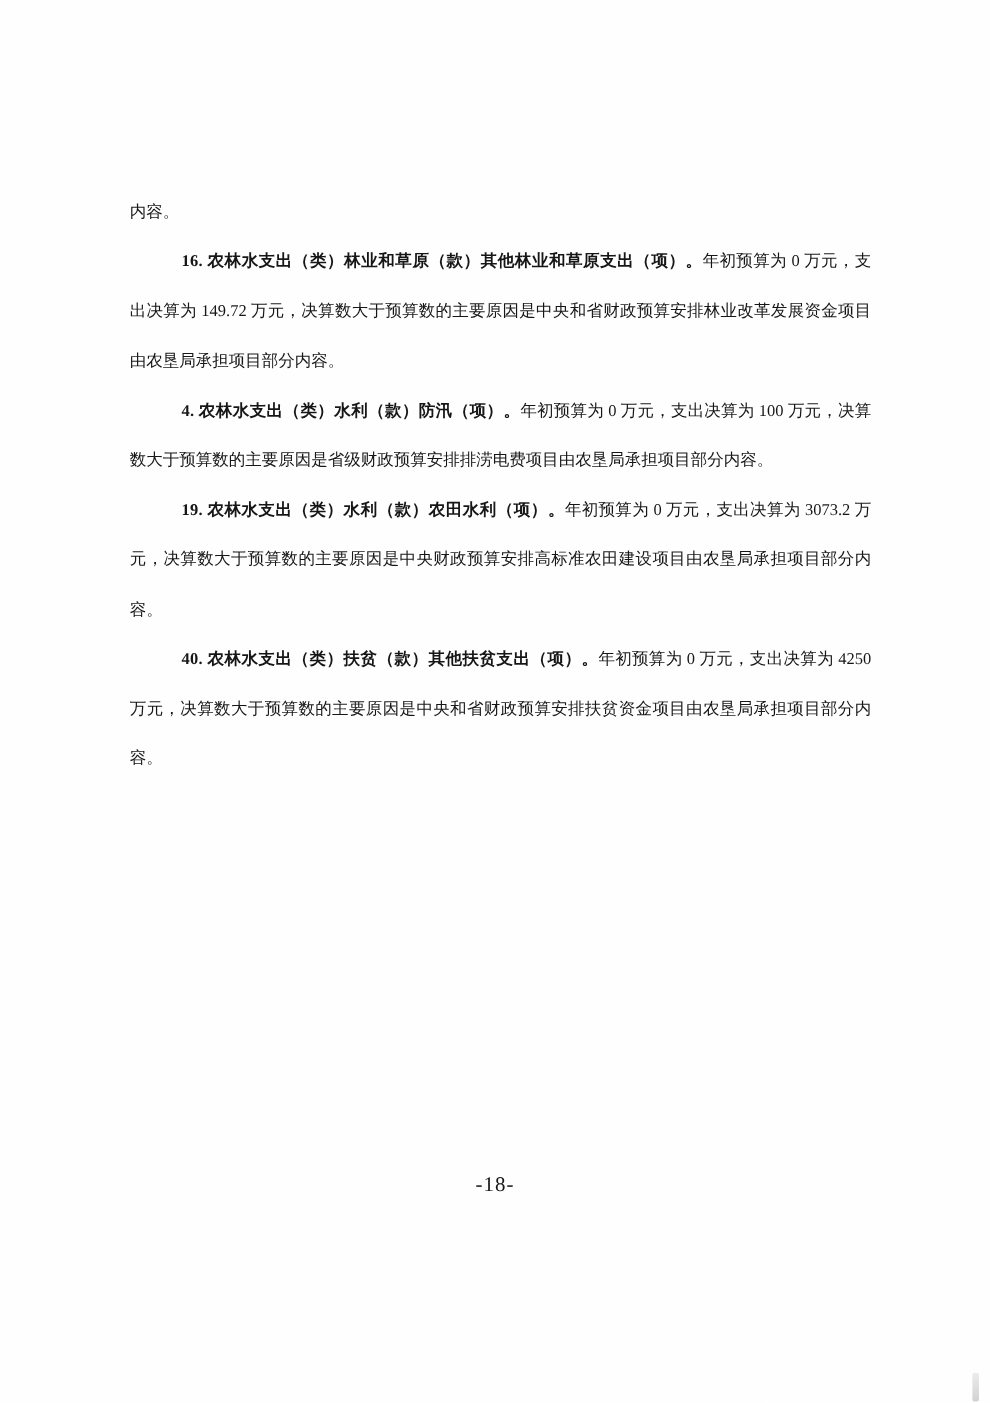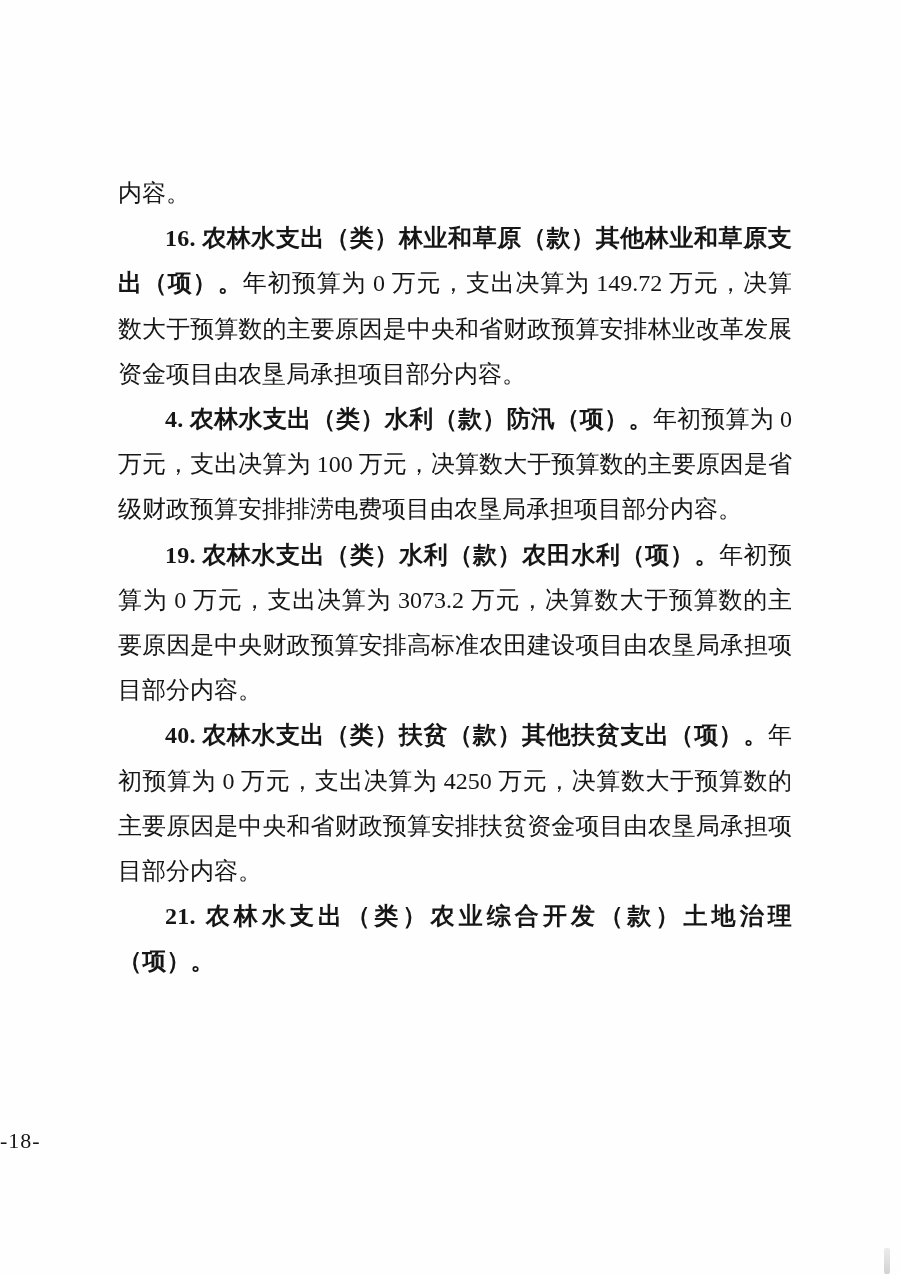--- a/index.html
+++ b/index.html
@@ -14,45 +14,46 @@
     background: #fefefe;
     overflow: hidden;
     font-family: "Liberation Serif", "DejaVu Serif", serif;
     color: #161616;
   }
   .content {
     position: absolute;
     left: 118px;
     top: 171px;
     width: 674px;
-    font-size: 24px;
+    font-size: 15px;
     line-height: 45.2px;
     text-align: justify;
   }
   .para {
     margin: 0;
     padding: 0;
     text-indent: 47px;
   }
   .para.no-indent {
     text-indent: 0;
   }
   .clause-heading {
     font-weight: 700;
     letter-spacing: 0.2px;
   }
   .clause-body {
     font-weight: 400;
   }
   .footer {
     position: absolute;
-    top: 1128px;
+    top: 1067px;
     left: 0;
     width: 100%;
-    font-size: 22px;
+    text-align: center;
+    font-size: 19px;
     letter-spacing: 1px;
   }
   .scan-artifact {
     position: absolute;
     right: 10px;
     top: 1248px;
     width: 6px;
     height: 26px;
     background: linear-gradient(to bottom, #ececec, #d2d2d2);
     border-radius: 2px;
@@ -69,21 +70,20 @@
 
     <p class="para"><span class="clause-heading">16. 农林水支出（类）林业和草原（款）其他林业和草原支出（项）。</span><span class="clause-body">年初预算为 0 万元，支出决算为 149.72 万元，决算数大于预算数的主要原因是中央和省财政预算安排林业改革发展资金项目由农垦局承担项目部分内容。</span></p>
 
     <p class="para"><span class="clause-heading">4. 农林水支出（类）水利（款）防汛（项）。</span><span class="clause-body">年初预算为 0 万元，支出决算为 100 万元，决算数大于预算数的主要原因是省级财政预算安排排涝电费项目由农垦局承担项目部分内容。</span></p>
 
     <p class="para"><span class="clause-heading">19. 农林水支出（类）水利（款）农田水利（项）。</span><span class="clause-body">年初预算为 0 万元，支出决算为 3073.2 万元，决算数大于预算数的主要原因是中央财政预算安排高标准农田建设项目由农垦局承担项目部分内容。</span></p>
 
 
     <p class="para"><span class="clause-heading">40. 农林水支出（类）扶贫（款）其他扶贫支出（项）。</span><span class="clause-body">年初预算为 0 万元，支出决算为 4250 万元，决算数大于预算数的主要原因是中央和省财政预算安排扶贫资金项目由农垦局承担项目部分内容。</span></p>
 
-    <p class="para"><span class="clause-heading">21. 农林水支出（类）农业综合开发（款）土地治理（项）。</span><span class="clause-body"></span></p>
 
   </div>
 
   <div class="footer">-18-</div>
 
   <div class="scan-artifact"></div>
 
 </div>
 
 </body></html>

